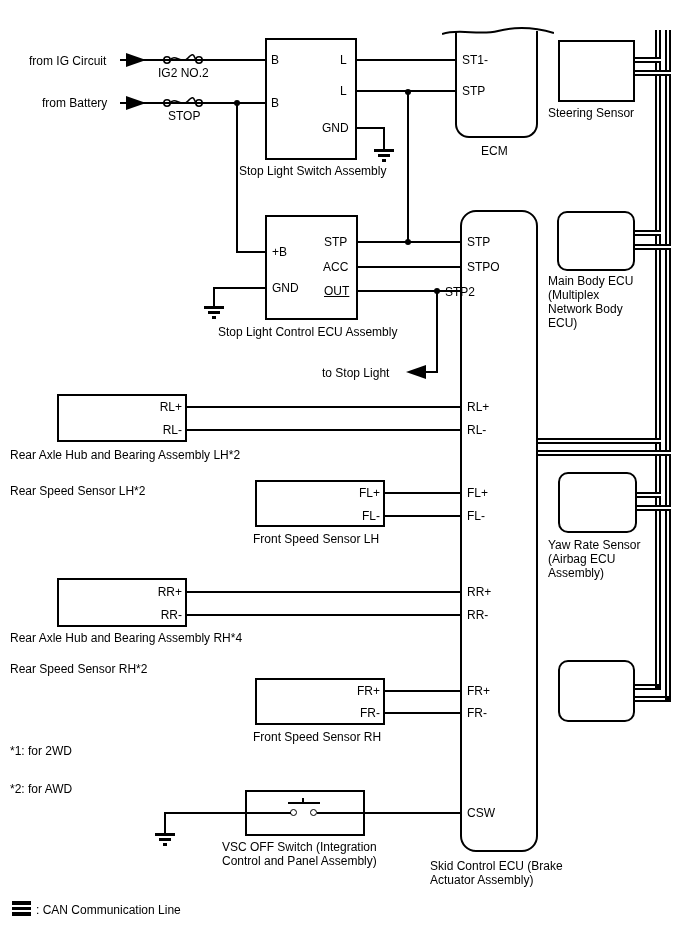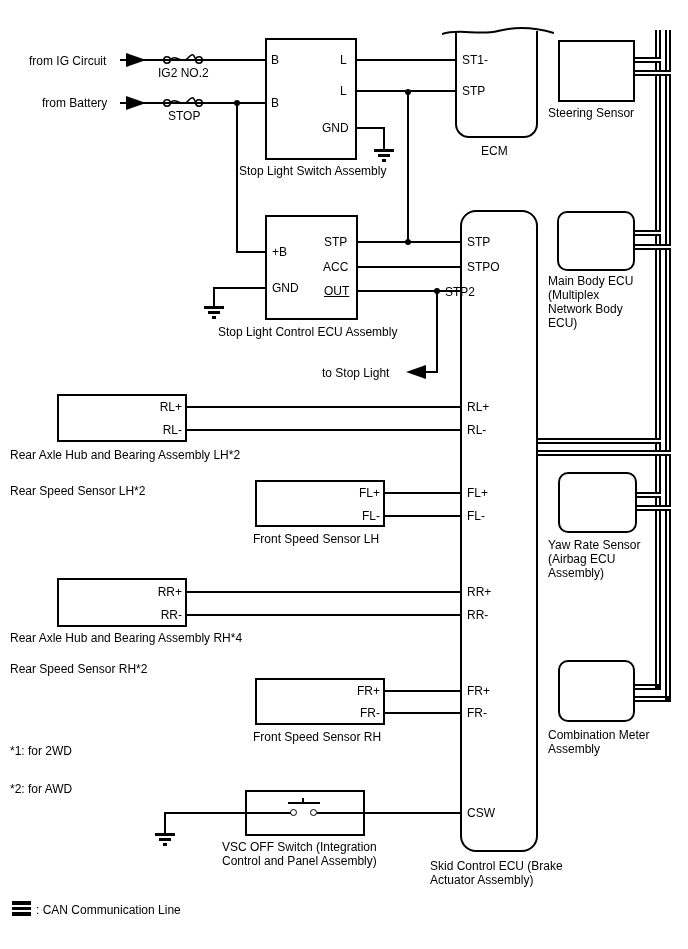--- a/index.html
+++ b/index.html
@@ -147,22 +147,20 @@
 (Multiplex
 Network Body
 ECU)</div>
 
   <div class="rbox" style="left:558px;top:472px;width:79px;height:61px;"></div>
   <div class="t" style="left:548px;top:538px;">Yaw Rate Sensor
 (Airbag ECU
 Assembly)</div>
 
   <div class="rbox" style="left:558px;top:660px;width:77px;height:62px;"></div>
-  <div class="t" style="left:548px;top:728px;">Combination Meter
-Assembly</div>
 
   <div class="box" style="left:57px;top:394px;width:130px;height:48px;"></div>
   <div class="t" style="left:148px;top:400px;width:34px;text-align:right;">RL+</div>
   <div class="t" style="left:148px;top:423px;width:34px;text-align:right;">RL-</div>
   <div class="t" style="left:10px;top:448px;">Rear Axle Hub and Bearing Assembly LH*2</div>
   <div class="t" style="left:10px;top:484px;">Rear Speed Sensor LH*2</div>
 
   <div class="box" style="left:255px;top:480px;width:130px;height:47px;"></div>
   <div class="t" style="left:346px;top:486px;width:34px;text-align:right;">FL+</div>
   <div class="t" style="left:346px;top:509px;width:34px;text-align:right;">FL-</div>

